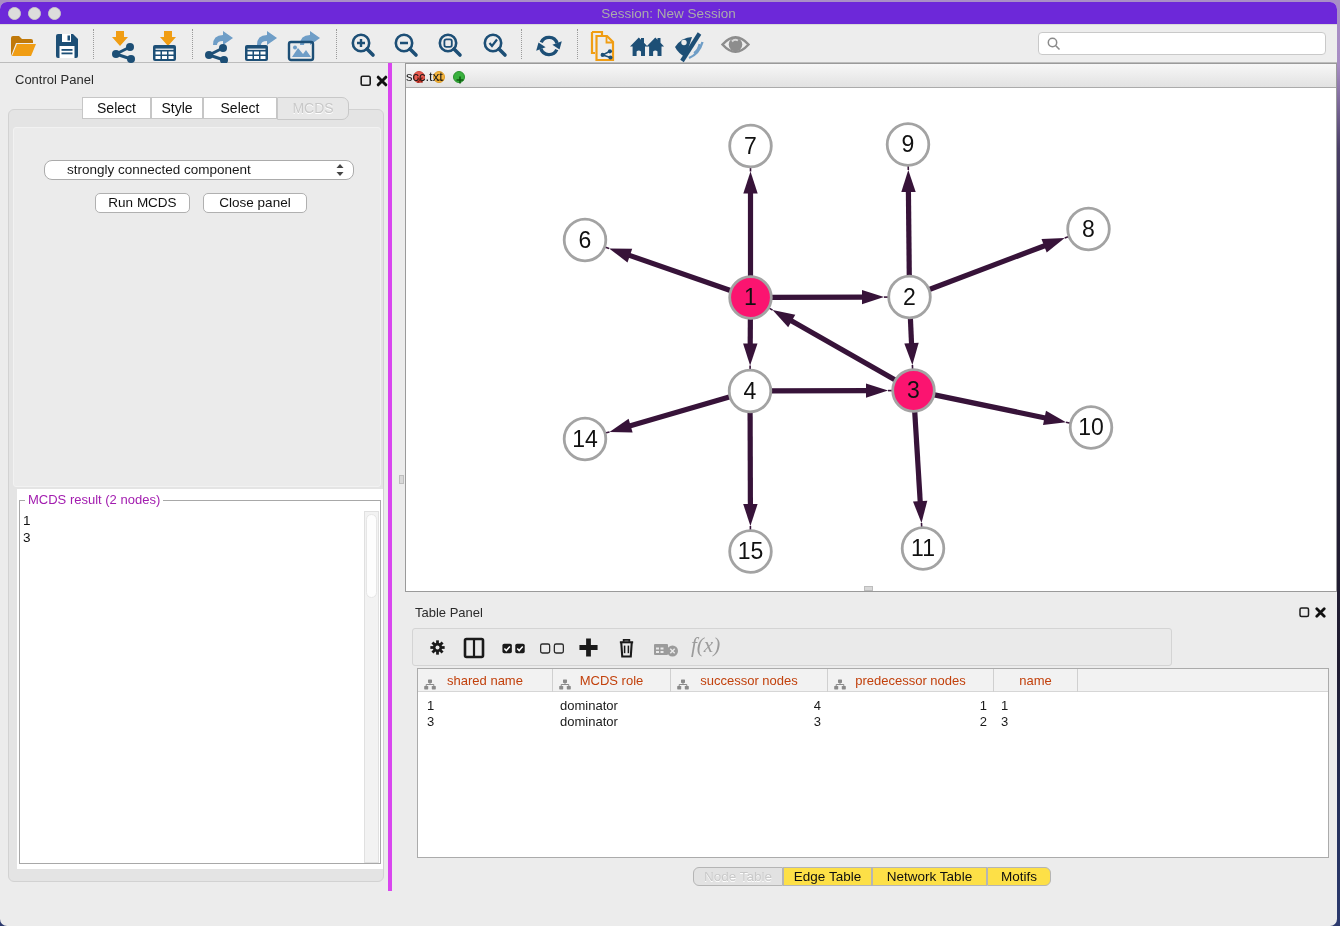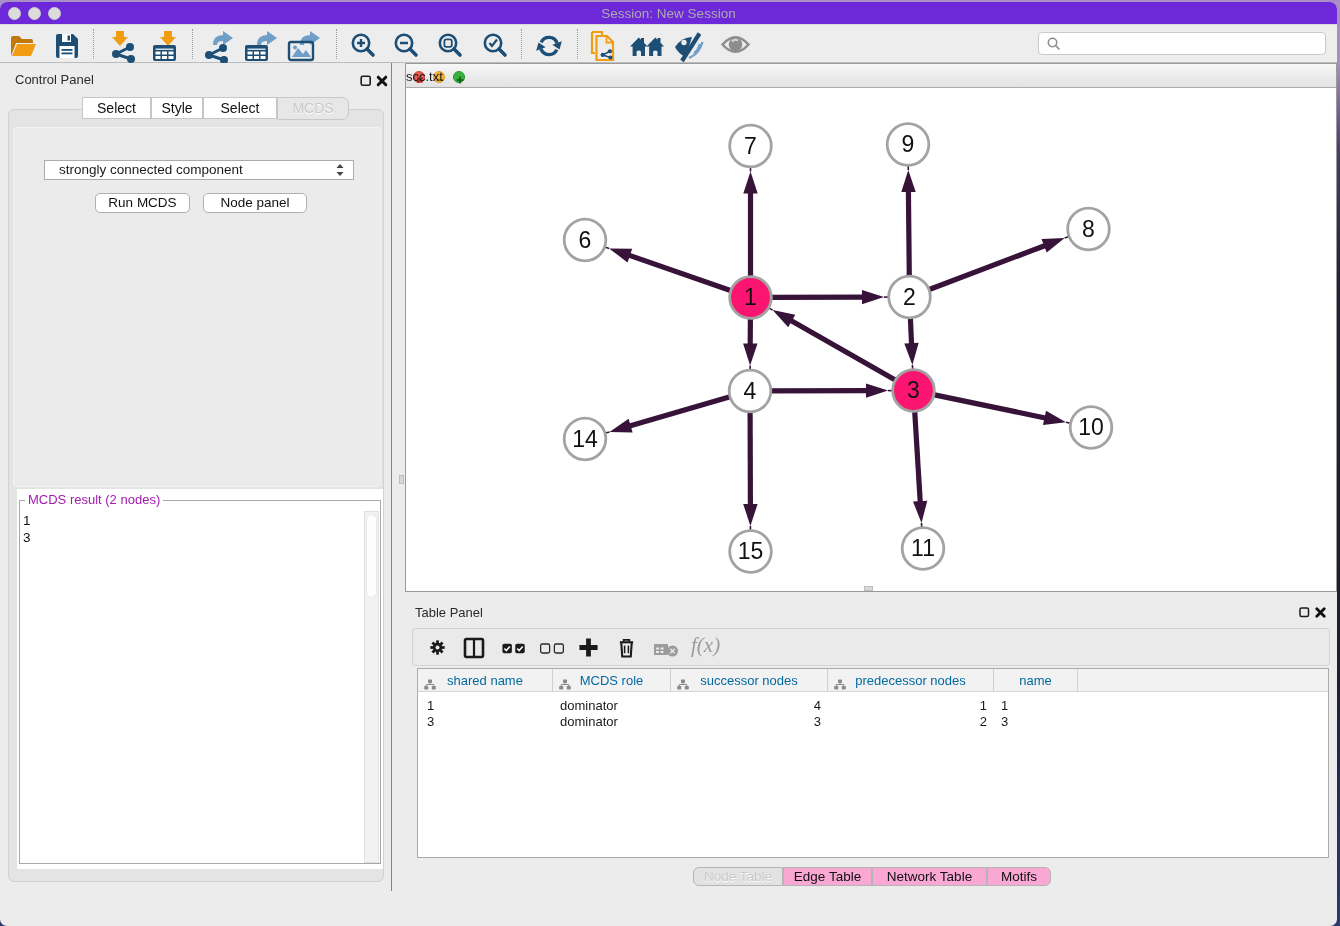--- a/index.html
+++ b/index.html
@@ -4,41 +4,41 @@
 html,body{width:1340px;height:926px;overflow:hidden}
 body{font-family:"Liberation Sans",sans-serif;background:linear-gradient(180deg,#a98fc6 0%,#a88dc4 7%,#4a3f68 16%,#262138 30%,#1f1b30 72%,#24305c 88%,#2c3a6e 100%);position:relative}
 .abs{position:absolute}
 #win{position:absolute;left:0;top:2px;width:1337px;height:924px;background:#ececec;border-radius:7px;overflow:hidden}
 #titlebar{position:absolute;left:0;top:0;width:100%;height:23px;background:#6d28d9;border-bottom:1px solid #d9d9d9}
 #titlebar .t{position:absolute;left:0;top:4px;width:100%;text-align:center;font-size:13.5px;color:#ababab}
 .tl{position:absolute;top:5px;width:13px;height:13px;border-radius:50%;background:#dcdcdc;border:1px solid #c9c9c9}
 #toolbar{position:absolute;left:0;top:24px;width:100%;height:37px;background:#ededed;border-bottom:1px solid #bcbcbc}
 .sep{position:absolute;top:3px;height:30px;width:0;border-left:1px dotted #9a9a9a}
 .ticon{position:absolute;top:0;left:0}
-#ctrl{position:absolute;left:0;top:61px;width:392px;height:828px;background:#ececec;border-right:1px solid #d946ef}
+#ctrl{position:absolute;left:0;top:61px;width:392px;height:828px;background:#ececec;border-right:4px solid #d946ef}
 .ptitle{font-size:13px;color:#2b2b2b}
 .tabpane{position:absolute;left:8px;top:46px;width:376px;height:773px;background:#e4e4e4;border:1px solid #d2d2d2;border-radius:6px}
 .innerpane{position:absolute;left:4px;top:17px;width:368px;height:360px;background:#ebebeb;border:1px solid #f2f2f2;border-radius:3px}
 .tab{position:absolute;top:34px;height:22px;background:#fff;border:1px solid #c6c6c6;font-size:14px;color:#111;text-align:center;line-height:21px}
-.combo{position:absolute;left:44px;top:97px;width:310px;height:20px;background:#fff;border:1px solid #ababab;border-radius:0;font-size:13.5px;color:#1a1a1a;line-height:18px;padding-left:14px}
+.combo{position:absolute;left:44px;top:97px;width:310px;height:20px;background:#fff;border:1px solid #ababab;border-radius:8px;font-size:13.5px;color:#1a1a1a;line-height:18px;padding-left:22px}
 .btn{position:absolute;top:130px;height:20px;background:#fff;border:1px solid #b0b0b0;border-radius:5px;font-size:13.5px;color:#111;text-align:center;line-height:18px}
 #resultbox{position:absolute;left:17px;top:426px;width:366px;height:380px;background:#fff}
 #resultbox .bd{position:absolute;left:2px;top:11px;width:362px;height:364px;border:1px solid #a8a8a8}
 #resultbox .lg{position:absolute;left:8px;top:3px;background:#fff;padding:0 3px;font-size:13px;color:#a21caf}
 #netframe{position:absolute;left:405px;top:61px;width:932px;height:529px;border:1px solid #9a9a9a;background:#fff}
 #nettb{position:absolute;left:0;top:0;width:100%;height:24px;background:linear-gradient(180deg,#f7f7f7,#e2e2e2);border-bottom:1px solid #ababab}
 .fl{position:absolute;top:7px;width:12px;height:12px;border-radius:50%}
 #nettb .t{position:absolute;left:0;top:5px;width:100%;text-align:left;font-size:13px;color:#1a1a1a}
 #tablepanel{position:absolute;left:405px;top:595px;width:932px;height:294px;background:#ececec}
-#ttool{position:absolute;left:7px;top:31px;width:918px;height:38px;border:1px solid #d4d4d4;border-radius:3px;background:#eaeaea}
+#ttool{position:absolute;left:7px;top:31px;width:760px;height:38px;border:1px solid #d4d4d4;border-radius:3px;background:#eaeaea}
 #tbl{position:absolute;left:12px;top:71px;width:912px;height:190px;background:#fff;border:1px solid #ababab}
-#thead{position:absolute;left:0;top:0;width:100%;height:23px;background:#f2f2f2;border-bottom:1px solid #d6d6d6;font-size:13px;color:#0369a1}
+#thead{position:absolute;left:0;top:0;width:100%;height:23px;background:#f2f2f2;border-bottom:1px solid #d6d6d6;font-size:13px;color:#c2410c}
 .hcol{position:absolute;top:0;height:23px;border-right:1px solid #d0d0d0;text-align:center;line-height:24px}
 .trow{position:absolute;font-size:13px;color:#1a1a1a;height:16px;line-height:16px}
-.btab{position:absolute;top:270px;height:19px;background:#f9a8d4;border:1px solid #b5b5b5;font-size:13.5px;color:#101010;text-align:center;line-height:17px}
+.btab{position:absolute;top:270px;height:19px;background:#fde047;border:1px solid #b5b5b5;font-size:13.5px;color:#101010;text-align:center;line-height:17px}
 #statusbar{position:absolute;left:0;top:889px;width:1337px;height:35px;background:#ececec;border-top:1px solid #c3c3c3}
 .sbtn{position:absolute;background:#fafafa;border:1px solid #9f9f9f;border-radius:3px}
 </style></head><body>
 <div id="win">
     <div id="titlebar">
       <span class="tl" style="left:8px"></span>
       <span class="tl" style="left:28px"></span>
       <span class="tl" style="left:48px"></span>
       <div class="t">Session: New Session</div>
     </div>
@@ -197,21 +197,21 @@
       </div>
       <div class="tab" style="left:82px;width:69px">Select</div>
       <div class="tab" style="left:151px;width:52px">Style</div>
       <div class="tab" style="left:203px;width:74px">Select</div>
       <div class="tab" style="left:277px;width:72px;background:#e7e7e7;border-color:#c8c8c8;border-radius:0 7px 7px 0;color:#c8c8c8;height:23px;text-shadow:0 1px 0 #fff">MCDS</div>
       <div class="combo">strongly connected component<svg width="10" height="14" style="position:absolute;right:8px;top:2px">
           <path d="M5,1 L8.5,5 L1.5,5 Z" fill="#444"></path>
           <path d="M5,13 L8.5,9 L1.5,9 Z" fill="#444"></path>
         </svg></div>
       <div class="btn" style="left:95px;width:95px">Run MCDS</div>
-      <div class="btn" style="left:203px;width:104px">Node panel</div>
+      <div class="btn" style="left:203px;width:104px">Close panel</div>
       <div id="resultbox">
         <div class="bd"></div>
         <div class="lg">MCDS result (2 nodes)</div>
         <div class="abs" style="left:6px;top:24px;font-size:13.5px;color:#111;line-height:16.5px">1<br>3</div>
         <div class="abs" style="left:347px;top:22px;width:15px;height:352px;background:#f2f2f2;border:1px solid #e0e0e0">
           <div style="position:absolute;left:1px;top:2px;width:11px;height:84px;background:#fdfdfd;border:1px solid #e6e6e6;border-radius:6px"></div>
         </div>
       </div>
     </div>
     <div class="abs" style="left:399px;top:473px;width:5px;height:9px;background:#d8d8d8;border:1px solid #bdbdbd"></div>

